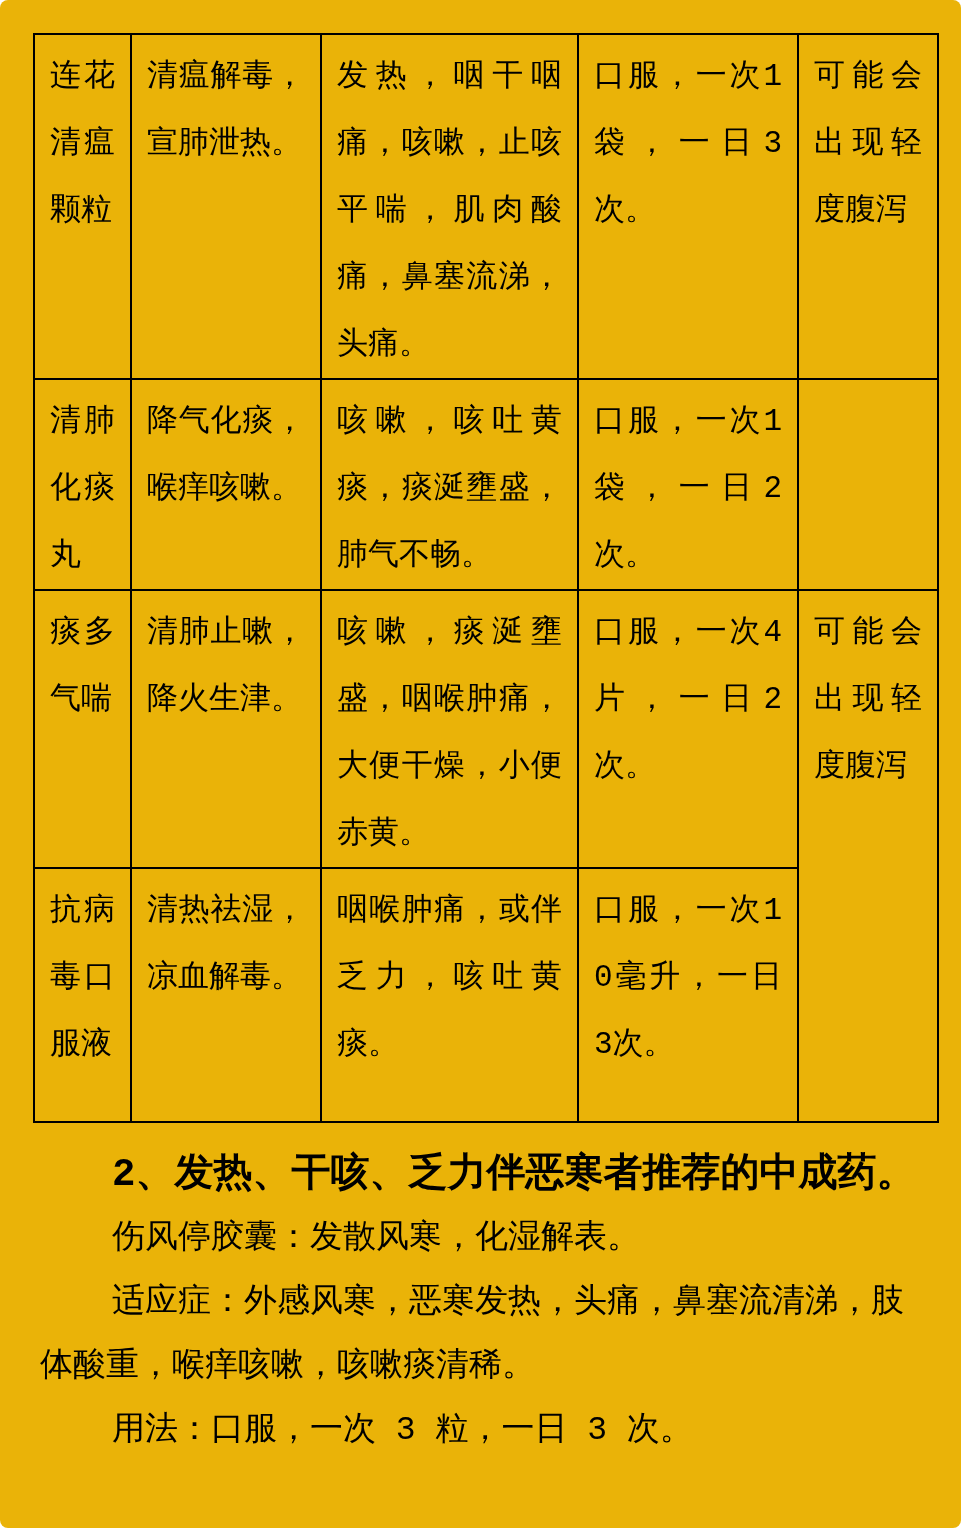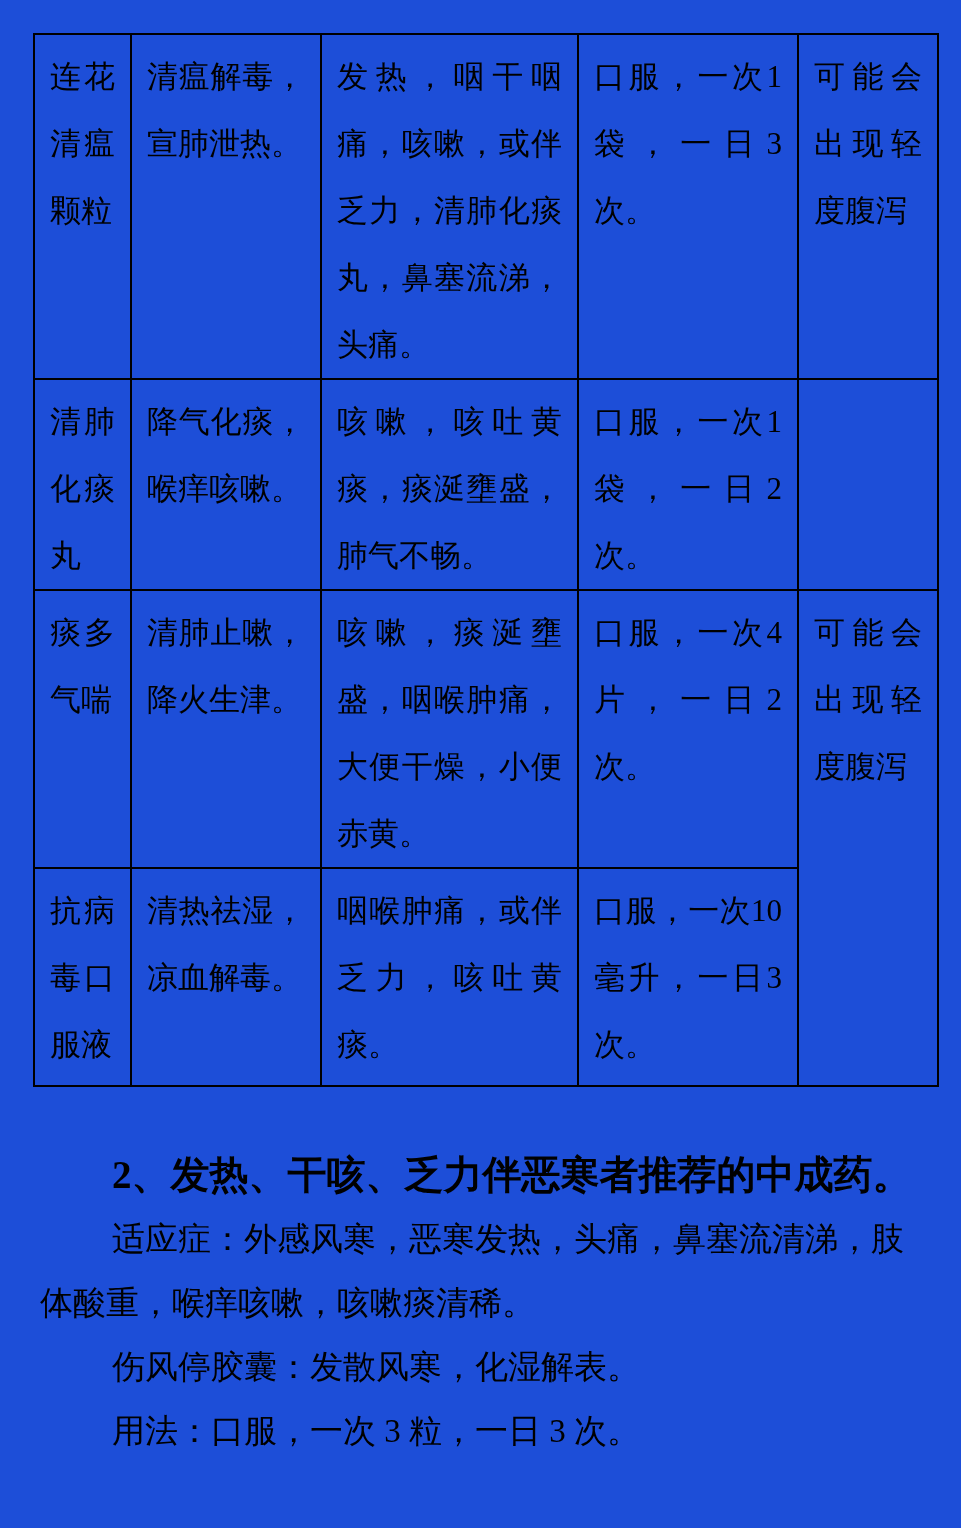--- a/index.html
+++ b/index.html
@@ -4,24 +4,25 @@
 <style>
   html, body {
     margin: 0;
     padding: 0;
     background: #ffffff;
   }
   .page {
     position: relative;
     width: 961px;
     height: 1528px;
-    background: #1d4ed8;
+    background: #eab308;
     color: #000000;
-    font-family: Liberation Serif, serif;
+    font-family: Liberation Mono, monospace;
     overflow: hidden;
+    border-radius: 8px;
   }
 
   
   table.med-table {
     position: absolute;
     left: 33px;
     top: 33px;
     border-collapse: collapse;
     table-layout: fixed;
     width: 904px;
@@ -38,21 +39,21 @@
     overflow: hidden;
   }
   col.c1 { width: 97px; }
   col.c2 { width: 190px; }
   col.c3 { width: 257px; }
   col.c4 { width: 220px; }
   col.c5 { width: 140px; }
   tr.r1 { height: 336px; }
   tr.r2 { height: 176px; }
   tr.r3 { height: 268px; }
-  tr.r4 { height: 218px; padding-left: 8px; }
+  tr.r4 { height: 254px; padding-left: 8px; }
   td.merged-side-effect {
     vertical-align: middle;
     padding-bottom: 140px;
   }
 
   
   .text-block {
     position: absolute;
     left: 40px;
     top: 1143px;
@@ -81,21 +82,21 @@
       <col class="c1">
         <col class="c2">
         <col class="c3">
         <col class="c4">
         <col class="c5">
     </colgroup>
     <tbody>
       <tr class="r1">
         <td>连花清瘟颗粒</td>
         <td>清瘟解毒，宣肺泄热。</td>
-        <td>发热，咽干咽痛，咳嗽，或伴乏力，清肺化痰丸，鼻塞流涕，头痛。</td>
+        <td>发热，咽干咽痛，咳嗽，止咳平喘，肌肉酸痛，鼻塞流涕，头痛。</td>
         <td>口服，一次1袋，一日3次。</td>
         <td>可能会出现轻度腹泻</td>
       </tr>
       <tr class="r2">
         <td>清肺化痰丸</td>
         <td>降气化痰，喉痒咳嗽。</td>
         <td>咳嗽，咳吐黄痰，痰涎壅盛，肺气不畅。</td>
         <td>口服，一次1袋，一日2次。</td>
         <td></td>
       </tr>
@@ -110,18 +111,18 @@
         <td>抗病毒口服液</td>
         <td>清热祛湿，凉血解毒。</td>
         <td>咽喉肿痛，或伴乏力，咳吐黄痰。</td>
         <td>口服，一次10毫升，一日3次。</td>
       </tr>
     </tbody>
   </table>
 
   <div class="text-block">
     <p class="heading">2、发热、干咳、乏力伴恶寒者推荐的中成药。</p>
+    <p>伤风停胶囊：发散风寒，化湿解表。</p>
     <p>适应症：外感风寒，恶寒发热，头痛，鼻塞流清涕，肢体酸重，喉痒咳嗽，咳嗽痰清稀。</p>
-    <p>伤风停胶囊：发散风寒，化湿解表。</p>
     <p>用法：口服，一次 3 粒，一日 3 次。</p>
   </div>
 
 </div>
 
 </body></html>

